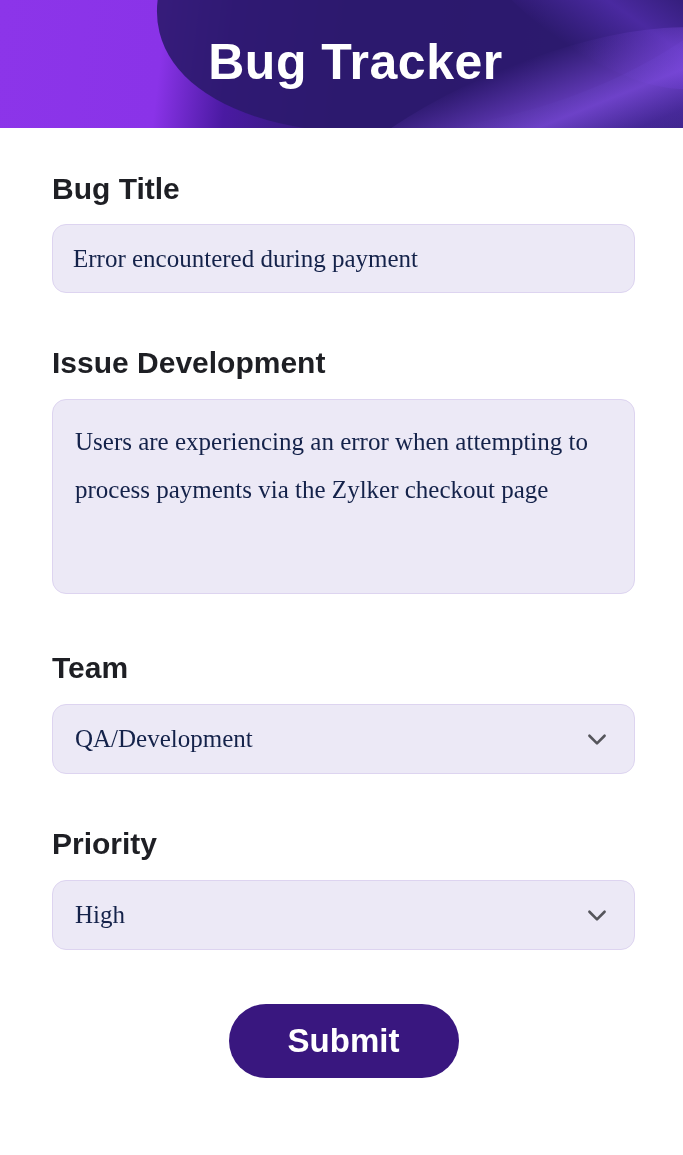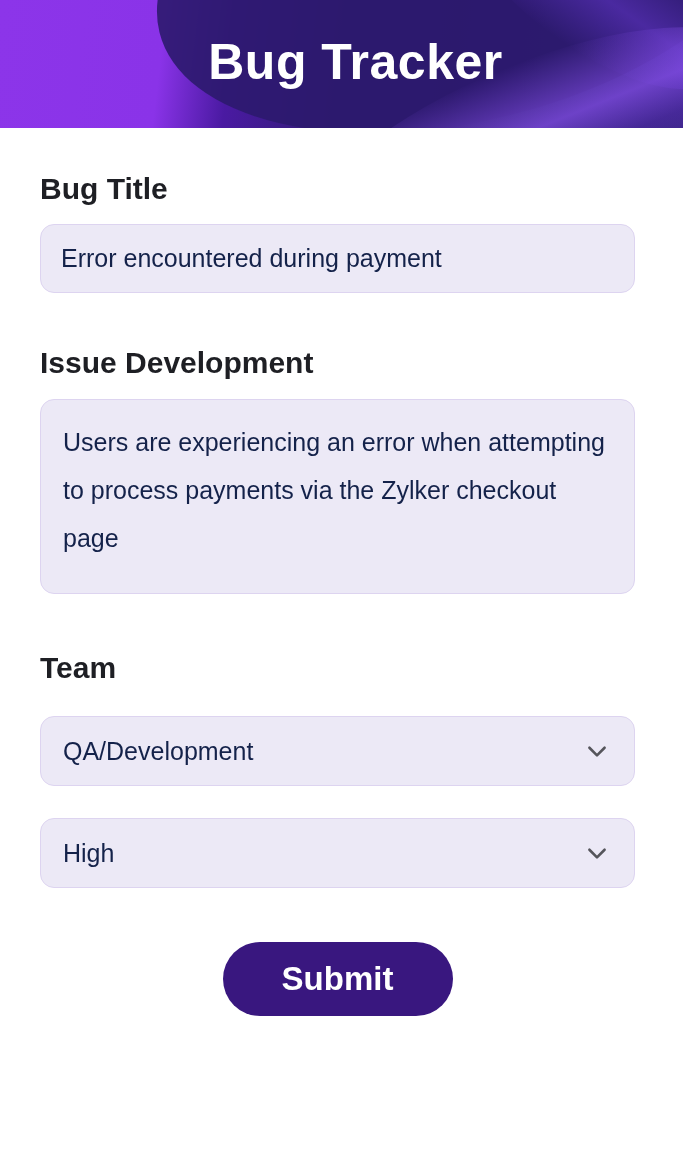--- a/index.html
+++ b/index.html
@@ -59,56 +59,56 @@
     line-height: 124px;
     font-size: 50px;
     font-weight: 700;
     color: #ffffff;
     letter-spacing: 0.5px;
     margin-left: 28px;
   }
 
   
   .content {
-    padding: 45px 48px 0 40px;
+    padding: 45px 48px 0 52px;
   }
   .field-label {
     display: block;
     font-size: 30px;
     font-weight: 700;
     color: #1e1f24;
     line-height: 32px;
   }
   .field-box {
     width: 100%;
     background: #ece9f6;
     border: 1px solid #ddd4f0;
     border-radius: 14px;
-    font-family: Liberation Sans, sans-serif;
+    font-family: Liberation Serif, serif;
     font-size: 25px;
     color: #14224a;
   }
   input.field-box {
     margin-top: 19px;
     height: 69px;
     padding: 0 20px;
     outline: none;
   }
   textarea.field-box {
     margin-top: 20px;
     height: 195px;
     padding: 18px 26px 0 22px;
     line-height: 48px;
     resize: none;
     outline: none;
     overflow: hidden;
   }
   .label-gap { margin-top: 54px; }
   .select-box {
-    margin-top: 32px;
+    margin-top: 20px;
     height: 70px;
     display: flex;
     align-items: center;
     justify-content: space-between;
     padding: 0 24px 0 22px;
     cursor: pointer;
   }
   .select-box .chev {
     width: 26px; height: 26px;
     flex: 0 0 auto;
@@ -149,20 +149,21 @@
   <textarea class="field-box" style="">Users are experiencing an error when attempting to process payments via the Zylker checkout page</textarea>
 
   <label class="field-label label-gap">Team</label>
   <div class="field-box select-box">
     <span>QA/Development</span>
     <svg class="chev" viewBox="0 0 24 24" fill="none">
       <path d="M5 9 L12 16 L19 9" stroke="#55555b" stroke-width="2.4" stroke-linecap="round" stroke-linejoin="round"></path>
     </svg>
   </div>
 
+  <label class="field-label label-gap">Priority</label>
   <div class="field-box select-box">
     <span>High</span>
     <svg class="chev" viewBox="0 0 24 24" fill="none">
       <path d="M5 9 L12 16 L19 9" stroke="#55555b" stroke-width="2.4" stroke-linecap="round" stroke-linejoin="round"></path>
     </svg>
   </div>
 
   <button class="submit-btn">Submit</button>
 
 </main>

